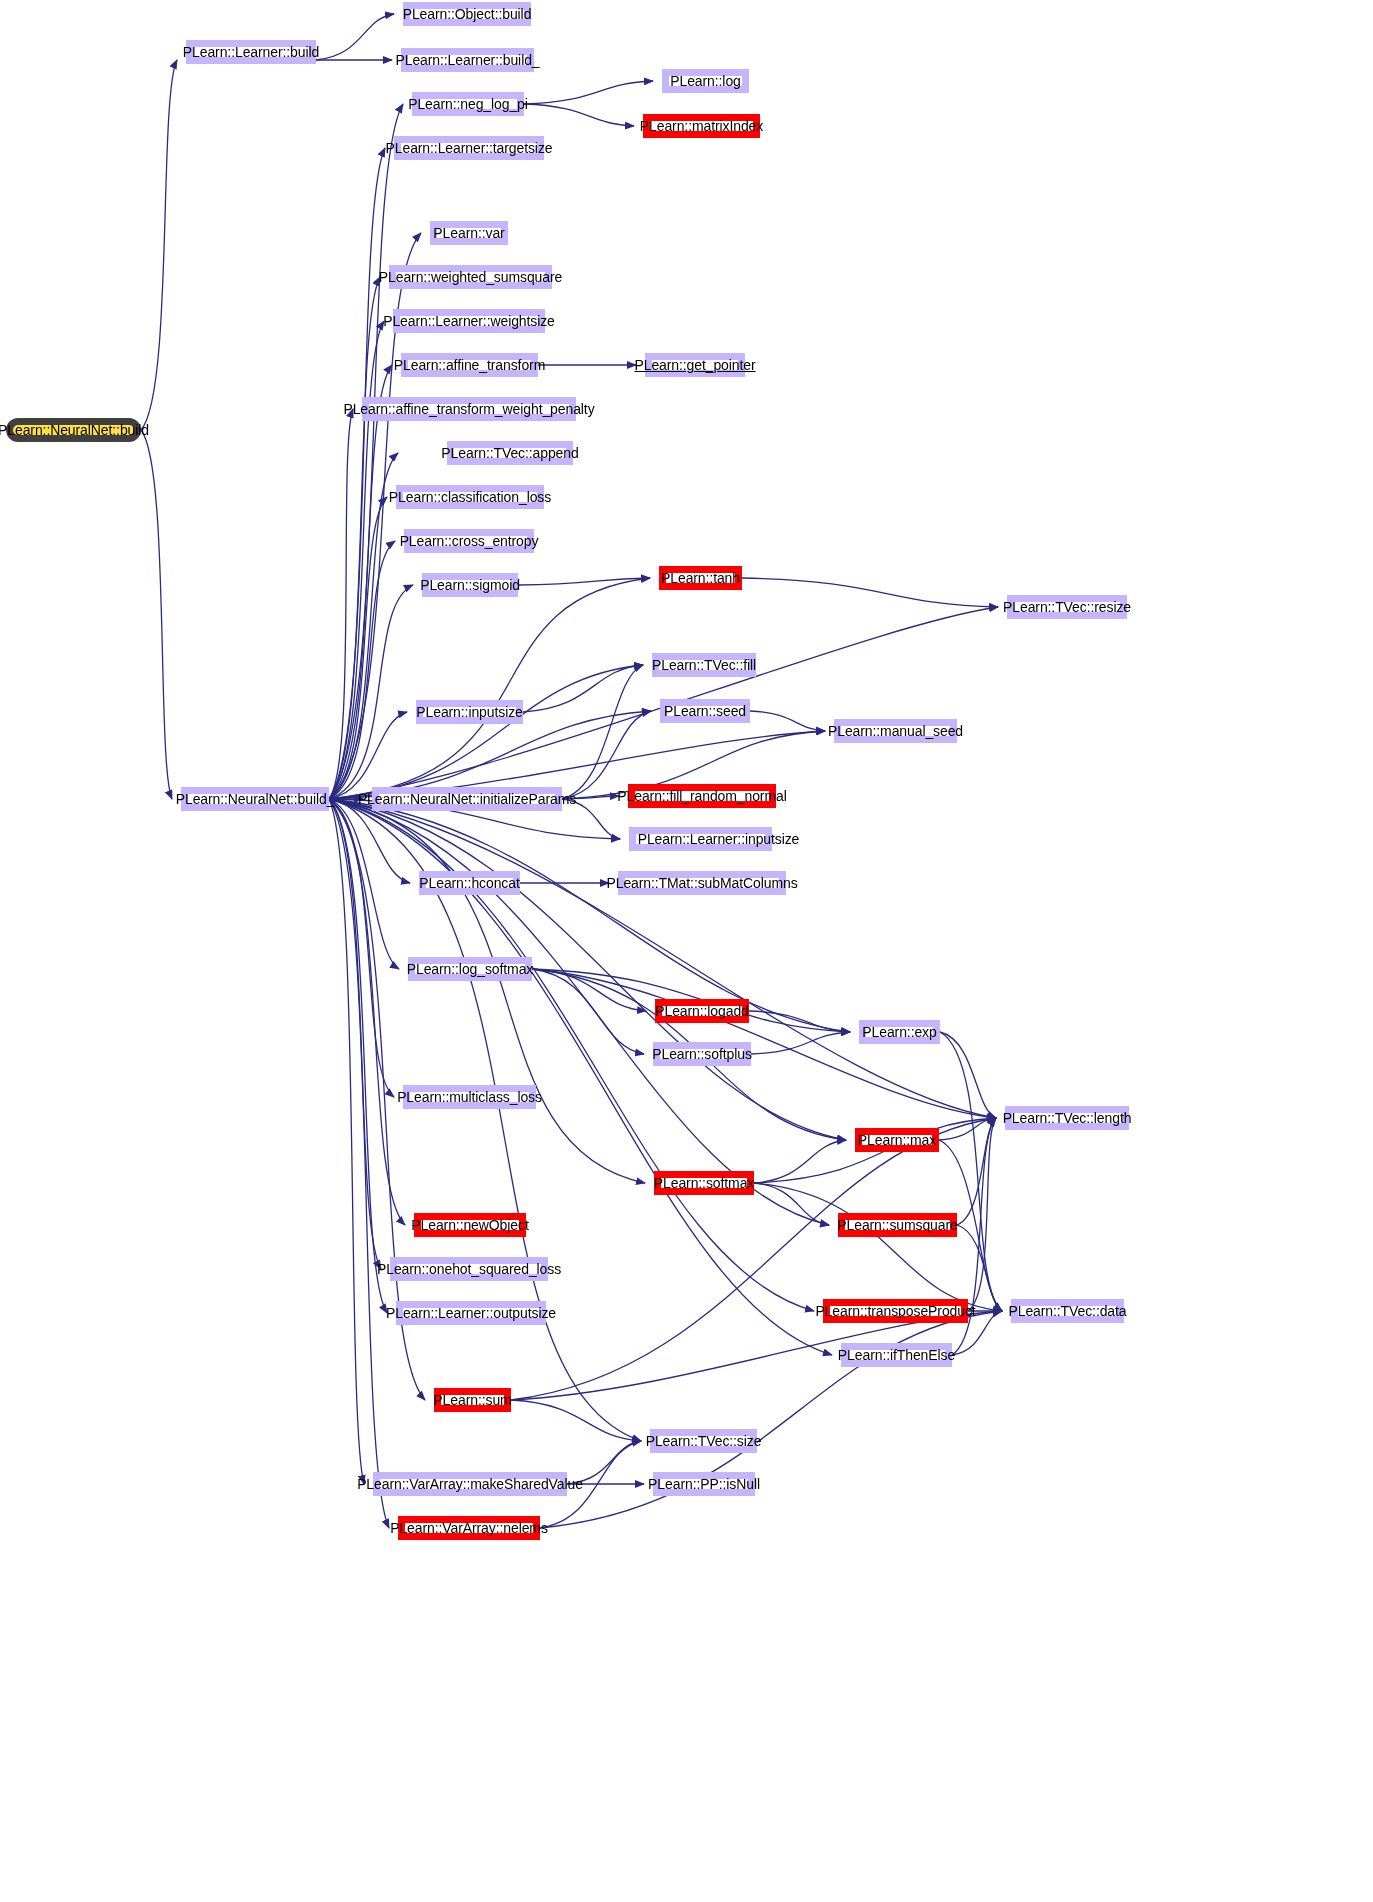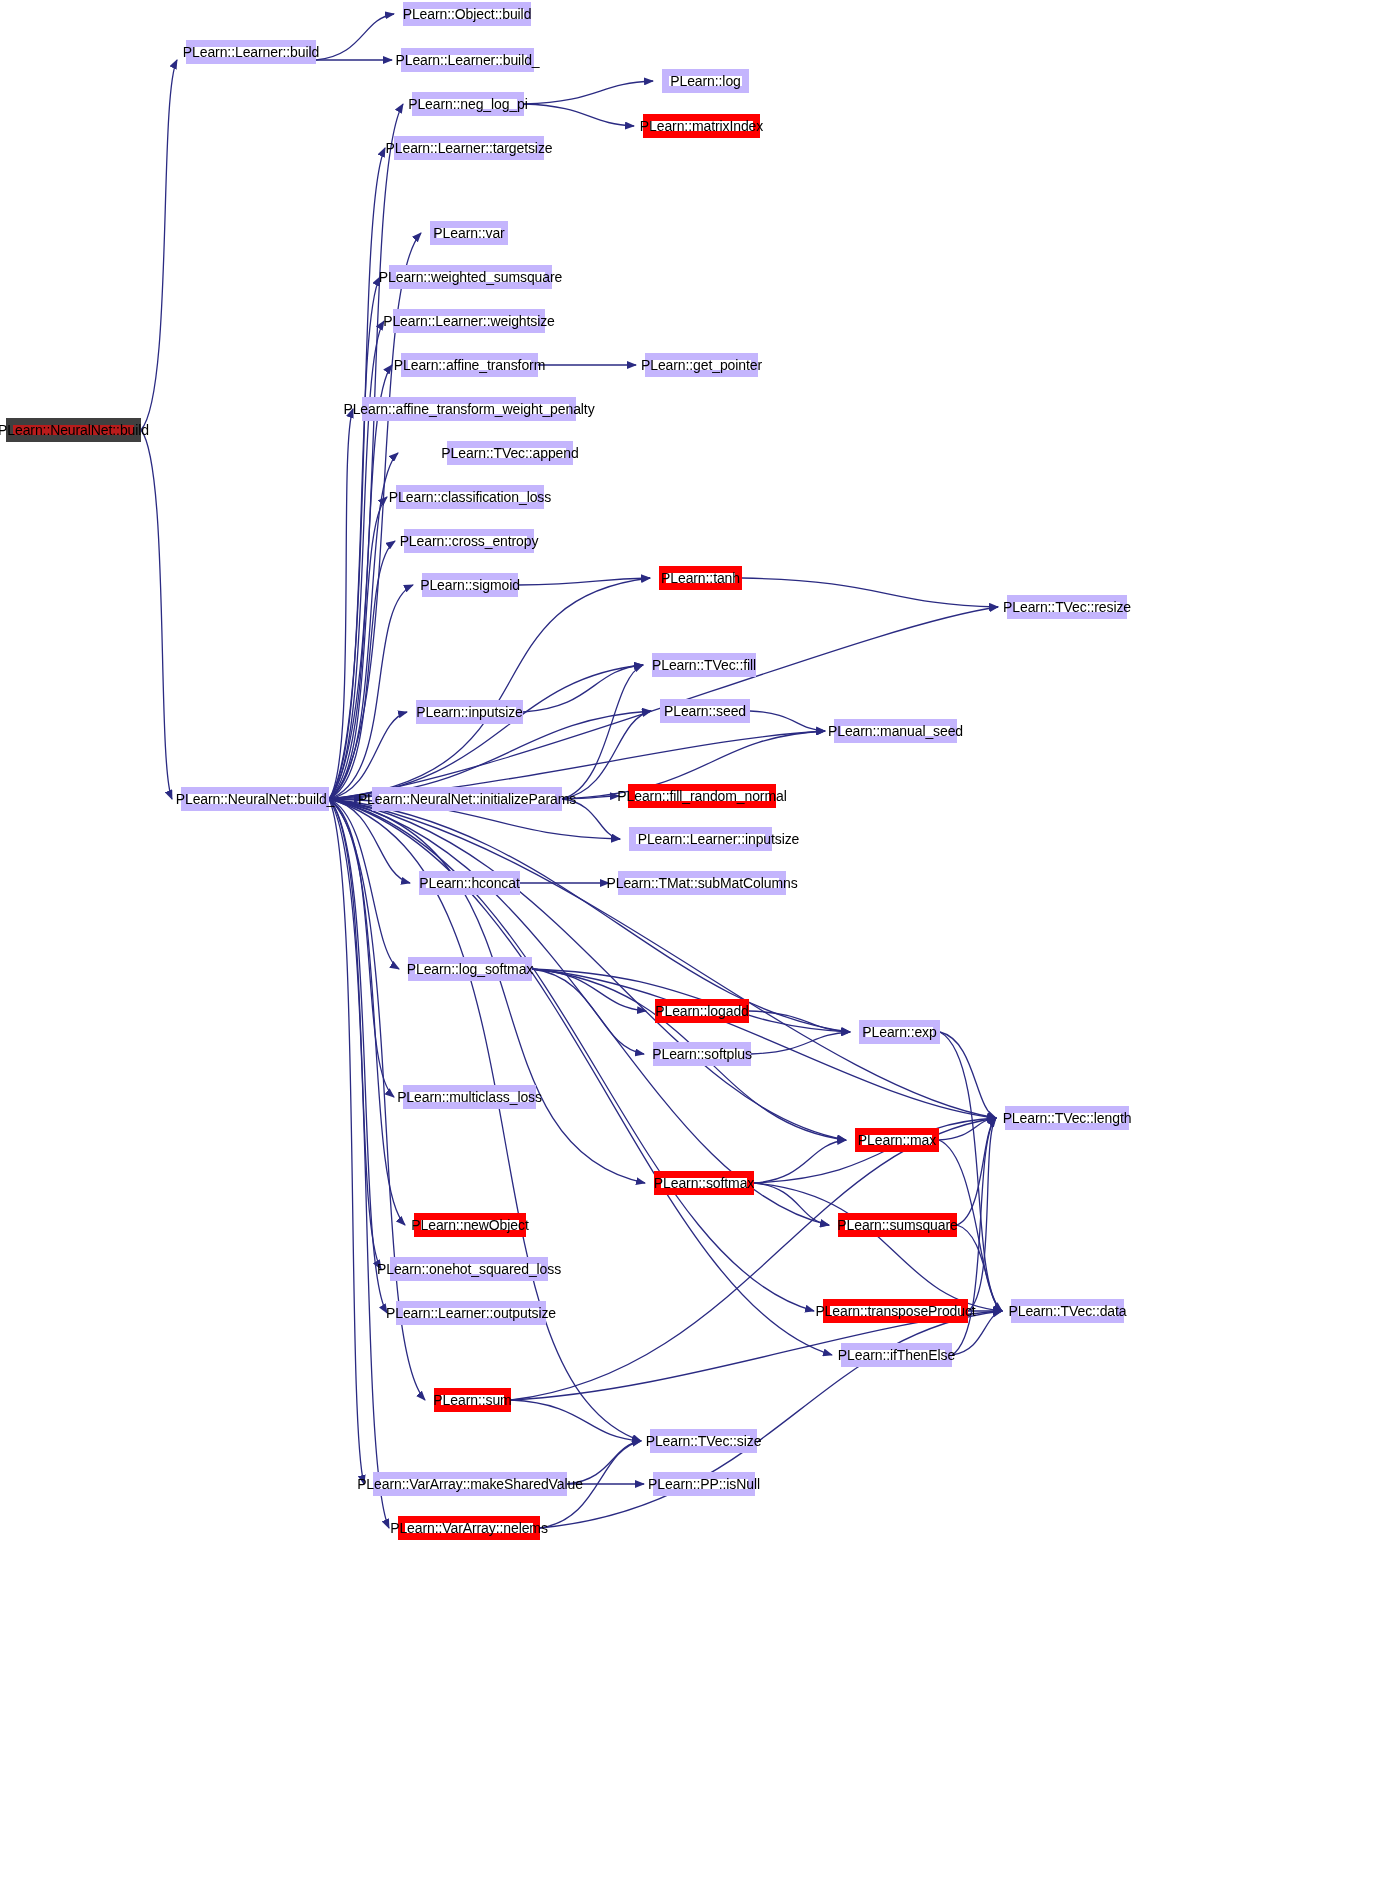--- a/index.html
+++ b/index.html
@@ -34,22 +34,23 @@
     color: #000000;
     font-size: 14px;
     line-height: 1;
     white-space: nowrap;
     letter-spacing: -0.1px;
   }
   .node.red {
     border-color: #ff0000;
   }
   .node.root {
-    background: #b91c1c;
+    background: #fde047;
     border-color: #404040;
+    border-radius: 12px;
   }
   .node-label {
     display: block;
     padding: 0 5px;
   }
 </style>
 </head>
 <body>
 
 <div id="graph-root">
@@ -173,21 +174,21 @@
       </div>
       <div class="node" style="left: 389px; top: 265px; width: 163px; height: 24px;">
         <span class="node-label">PLearn::weighted_sumsquare</span>
       </div>
       <div class="node" style="left: 393px; top: 309px; width: 152px; height: 24px;">
         <span class="node-label">PLearn::Learner::weightsize</span>
       </div>
       <div class="node" style="left: 401px; top: 353px; width: 137px; height: 24px;">
         <span class="node-label">PLearn::affine_transform</span>
       </div>
-      <div class="node" style="left: 645px; top: 353px; width: 113px; height: 24px;">
+      <div class="node" style="left: 645px; top: 353px; width: 100px; height: 24px; text-decoration: underline;">
         <span class="node-label">PLearn::get_pointer</span>
       </div>
       <div class="node" style="left: 362px; top: 397px; width: 214px; height: 24px;">
         <span class="node-label">PLearn::affine_transform_weight_penalty</span>
       </div>
       <div class="node" style="left: 407px; top: 441px; width: 126px; height: 24px; margin-left: 40px;">
         <span class="node-label">PLearn::TVec::append</span>
       </div>
       <div class="node" style="left: 396px; top: 485px; width: 148px; height: 24px;">
         <span class="node-label">PLearn::classification_loss</span>

